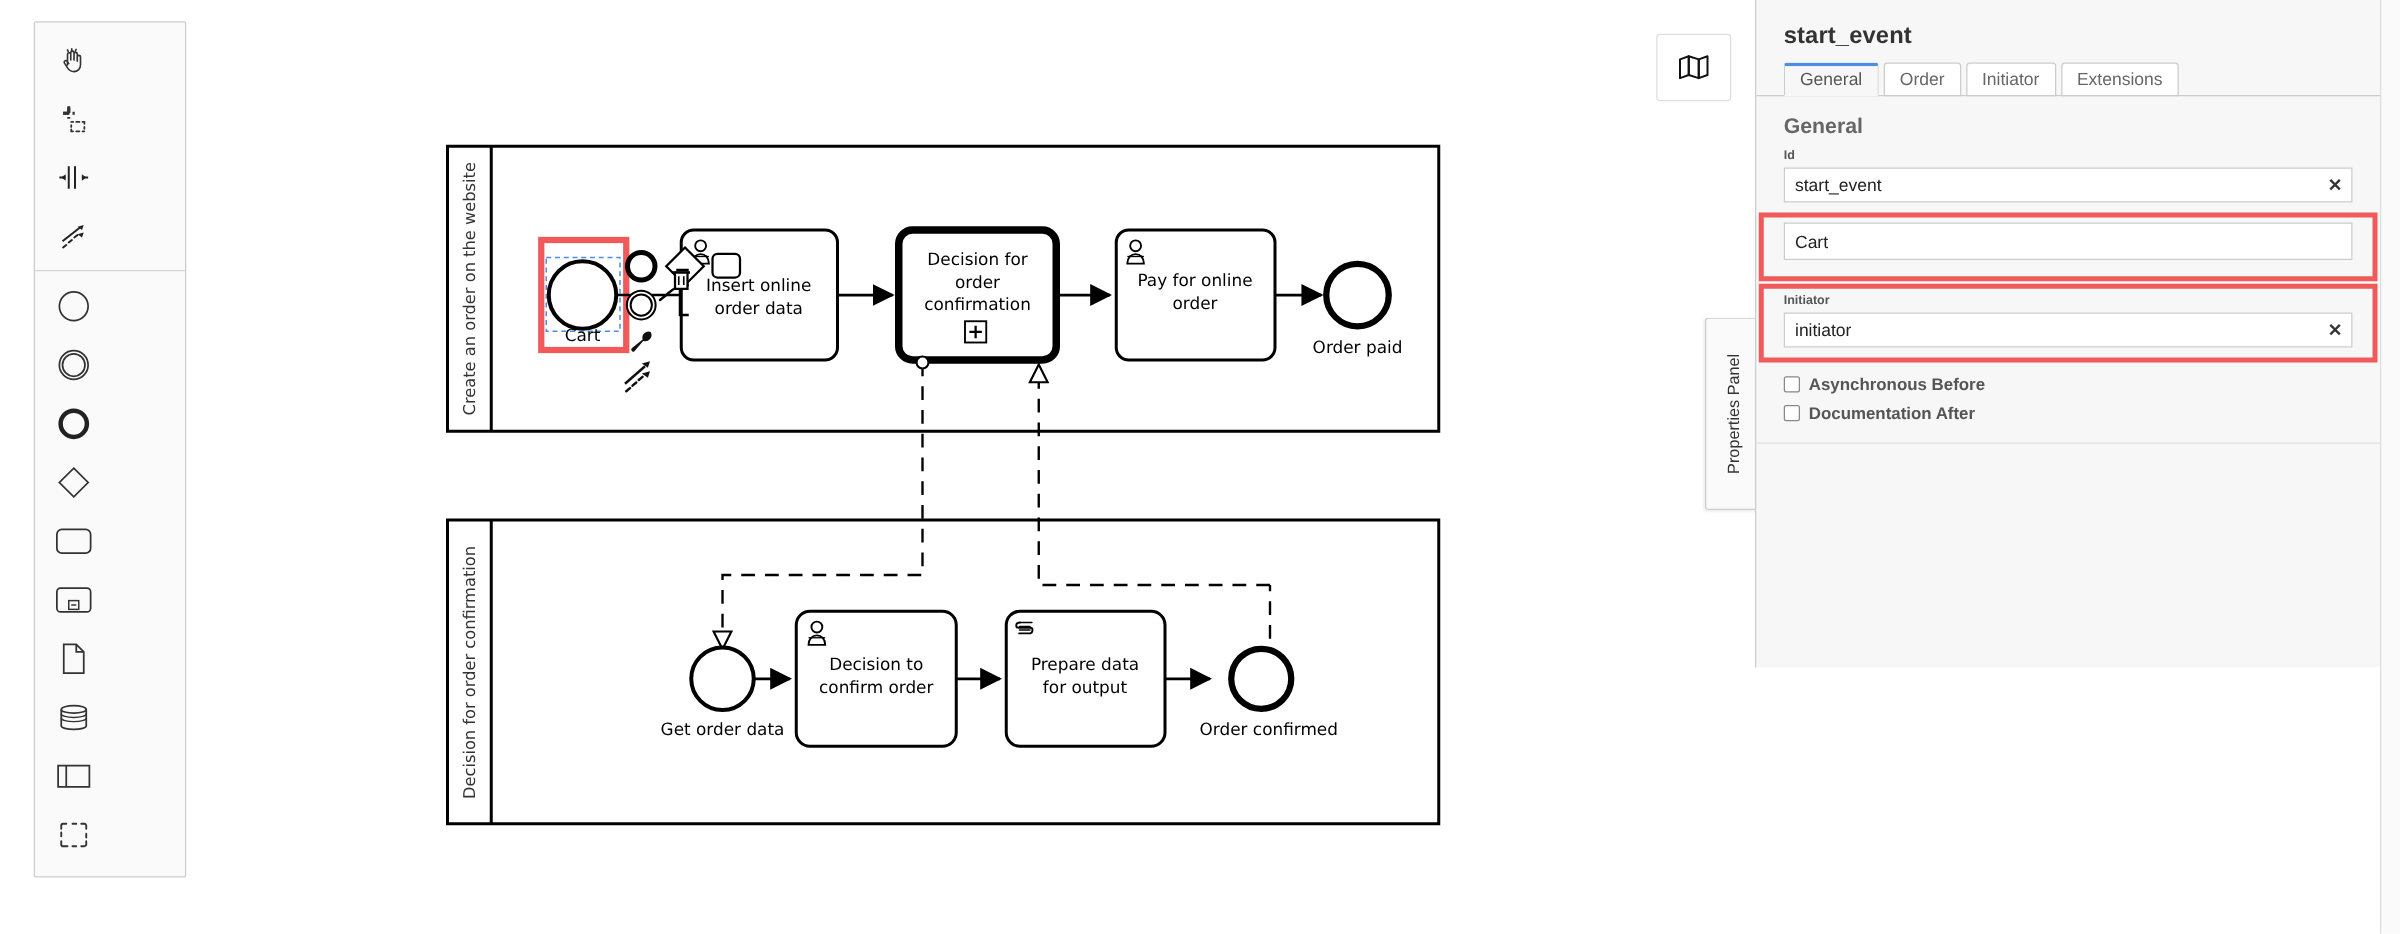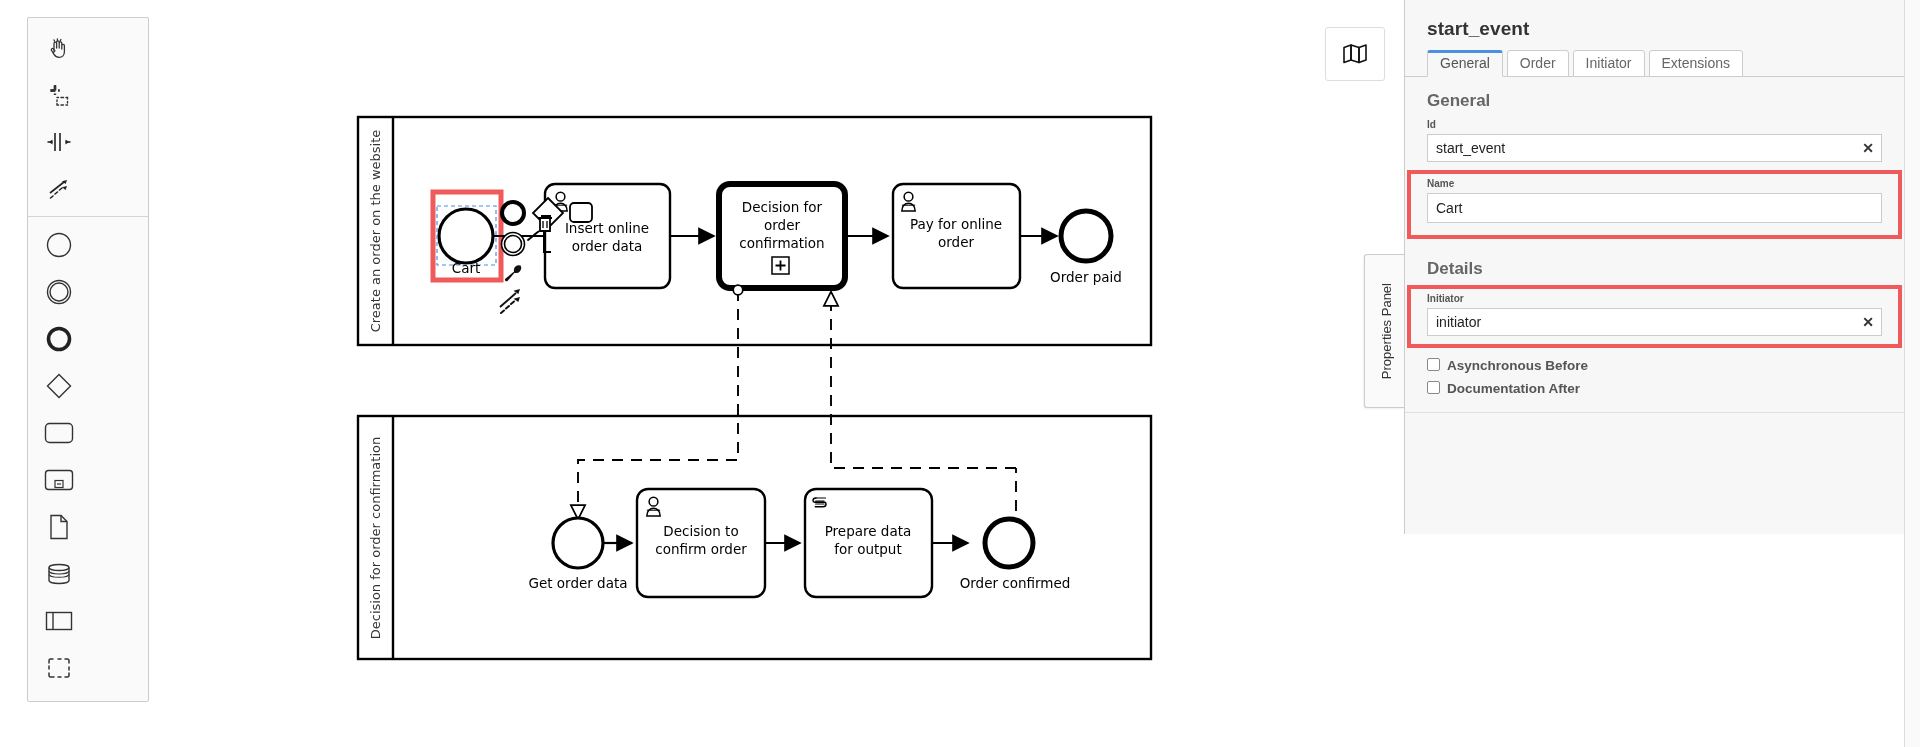--- a/index.html
+++ b/index.html
@@ -110,21 +110,21 @@
     font-size:14px;font-weight:bold;color:#333;cursor:pointer;line-height:1;
     font-family:"Liberation Sans",sans-serif;
   }
   .hl{
     box-shadow:0 0 0 4px #f05a5a;
     background:#f7f7f7;
   }
   .fld.hl{padding-top:4px;padding-bottom:8px;margin:2px 6px 10px 6px;
           padding-left:16px;padding-right:16px;}
 
-  .cbrow{display:flex;align-items:flex-start;padding:4px 0 4px 22px;cursor:pointer;}
+  .cbrow{display:flex;align-items:center;padding:4px 0 4px 22px;cursor:pointer;}
   .cbrow .box{
     width:13px;height:13px;border:1px solid #888;background:#fff;border-radius:2px;
     margin-right:7px;box-sizing:border-box;
   }
   .cbrow span.lbl{font-size:13.5px;font-weight:bold;color:#555;}
 
   .divider{height:1px;background:#e0e0e0;margin:12px 0 0 0;}
 </style>
 </head>
 <body>
@@ -433,27 +433,25 @@
 
     <div class="fld">
       <label>Id</label>
       <div class="inwrap">
         <input type="text" value="start_event" style="">
         <span class="clear-x">✕</span>
       </div>
     </div>
 
     <div class="fld hl">
-      <label>Name</label>
       <div class="inwrap">
         <textarea style="">Cart</textarea>
       </div>
     </div>
 
-    <div class="sec-head">Details</div>
 
     <div class="fld hl">
       <label>Initiator</label>
       <div class="inwrap">
         <input type="text" value="initiator" style="">
         <span class="clear-x">✕</span>
       </div>
     </div>
 
 

